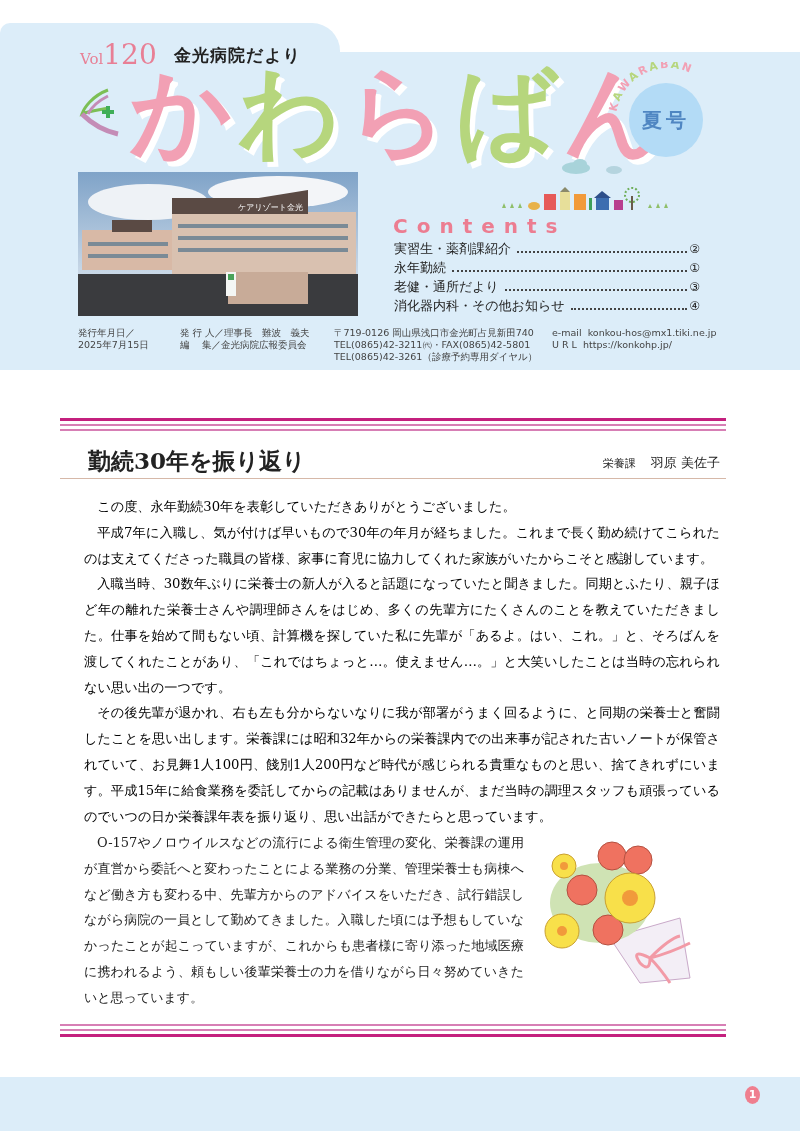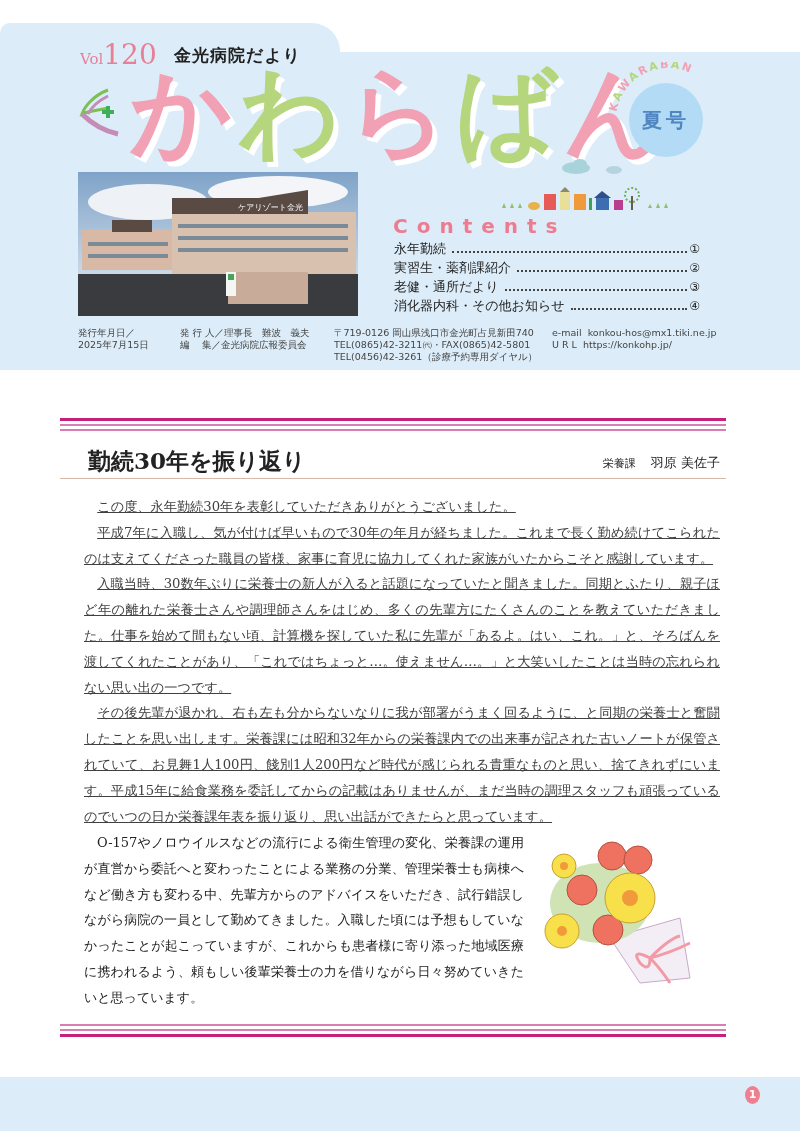--- a/index.html
+++ b/index.html
@@ -34,21 +34,21 @@
   .info { position:absolute; top:327px; font-size:9.5px; color:#444; line-height:12px; white-space:nowrap; }
   .rules { position:absolute; left:60px; width:666px; }
   .rule { height:2px; margin-bottom:3px; }
   .r-dark { background:#c4207e; height:3px; }
   .r-light { background:#d77fb5; }
   .art-title { position:absolute; left:88px; top:446px; font-family:"DejaVu Serif", serif; font-size:23px; font-weight:bold; color:#222; }
   .byline { position:absolute; right:80px; top:454px; font-family:"DejaVu Serif", serif; font-size:13px; color:#222; }
   .byline .dept { font-size:11px; margin-right:15px;font-family:Liberation Mono, monospace; }
   .title-rule { position:absolute; left:60px; top:478px; width:666px; height:1px; background:#d6b8a8; }
   .body { position:absolute; left:84px; top:494px; width:636px; font-family:"DejaVu Serif", serif; font-size:13.2px;
-          line-height:25.8px; color:#404040; text-align:justify;text-decoration:underline; }
+          line-height:25.8px; color:#000000; text-align:justify; }
   .body p { margin:0; text-indent:1em; }
   .body2 { position:absolute; left:84px; top:830px; width:440px; font-family:"DejaVu Serif", serif; font-size:13px;
            line-height:25.8px; color:#222; text-align:justify; }
   .body2 p { margin:0; text-indent:1em; }
   .bouquet { position:absolute; left:540px; top:838px; width:165px; height:150px; }
   .ftr-bg { position:absolute; left:0; top:1077px; width:800px; height:54px; background:#dcedf9; }
   .page-num { position:absolute; left:745px; top:1086px; width:15px; height:18px; border-radius:50%;
               background:#ef7f8f; color:#fff; font-size:11px; font-weight:bold; text-align:center; line-height:18px; }
 </style>
 </head>
@@ -136,28 +136,28 @@
     </g>
   <rect x="0" y="102" width="280" height="42" fill="#3a3b3e"></rect>
   <rect x="150" y="100" width="80" height="32" fill="#c8ab98"></rect>
   <rect x="148" y="100" width="10" height="24" fill="#f4f6f4"></rect>
   <rect x="150" y="102" width="6" height="6" fill="#4aa35a"></rect>
 </svg>
 
 <div class="contents-title">Contents</div>
 <div class="toc">
   <div class="toc-row">
+    <span class="lbl">実習生・薬剤課紹介</span>
+      <span class="dots"></span>
+      <span class="pg">②</span>
+  </div>
+  <div class="toc-row">
     <span class="lbl">永年勤続</span>
       <span class="dots"></span>
       <span class="pg">①</span>
-  </div>
-  <div class="toc-row">
-    <span class="lbl">実習生・薬剤課紹介</span>
-      <span class="dots"></span>
-      <span class="pg">②</span>
   </div>
   <div class="toc-row">
     <span class="lbl">老健・通所だより</span>
       <span class="dots"></span>
       <span class="pg">③</span>
   </div>
   <div class="toc-row">
     <span class="lbl">消化器内科・その他お知らせ</span>
       <span class="dots"></span>
       <span class="pg">④</span>
@@ -168,21 +168,21 @@
   <div>発行年月日／</div>
   <div>2025年7月15日</div>
 </div>
 <div class="info" style="left:180px;">
   <div>発 行 人／理事長　難波　義夫</div>
   <div>編　 集／金光病院広報委員会</div>
 </div>
 <div class="info" style="left:334px;">
   <div>〒719-0126 岡山県浅口市金光町占見新田740</div>
   <div>TEL(0865)42-3211㈹・FAX(0865)42-5801</div>
-  <div>TEL(0456)42-3261（診療予約専用ダイヤル）</div>
+  <div>TEL(0865)42-3261（診療予約専用ダイヤル）</div>
 </div>
 <div class="info" style="left:552px;">
   <div><span>e-mail</span>&nbsp; <span>konkou-hos@mx1.tiki.ne.jp</span></div>
   <div><span>U R L</span>&nbsp; <span>https://konkohp.jp/</span></div>
 </div>
 
 <div class="rules" style="top:418px;">
   <div class="rule r-dark"></div>
   <div class="rule r-light"></div>
   <div class="rule r-light"></div>

